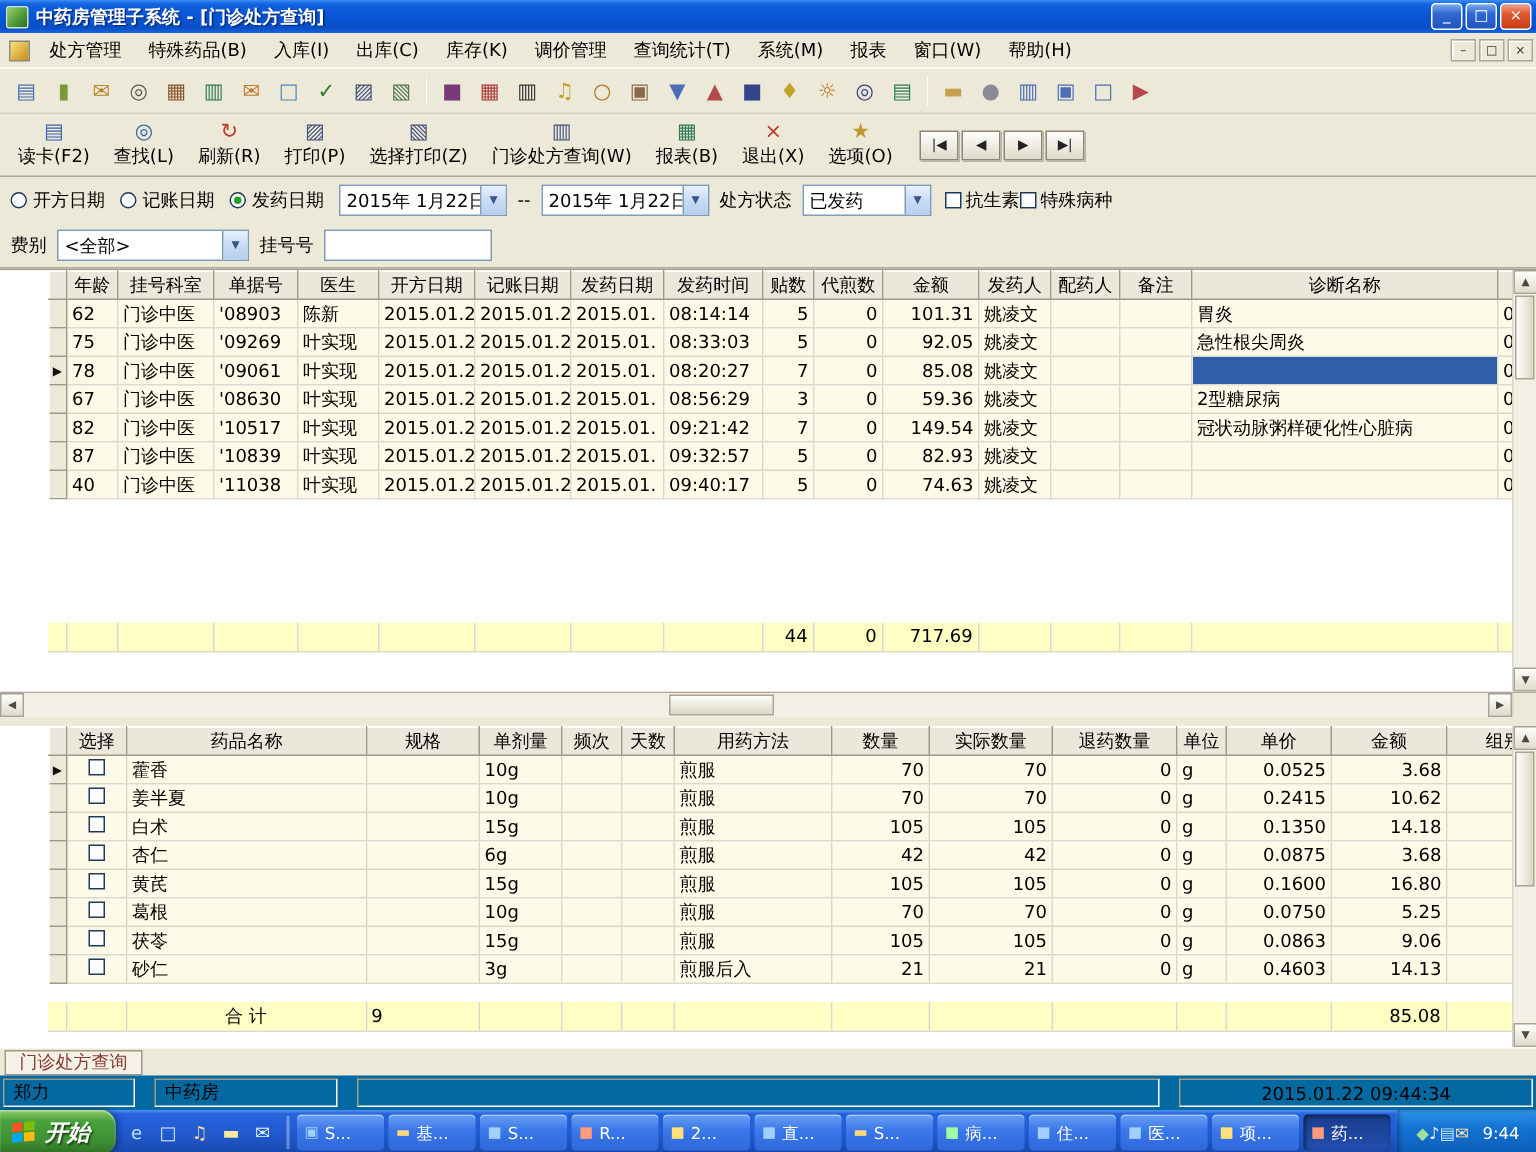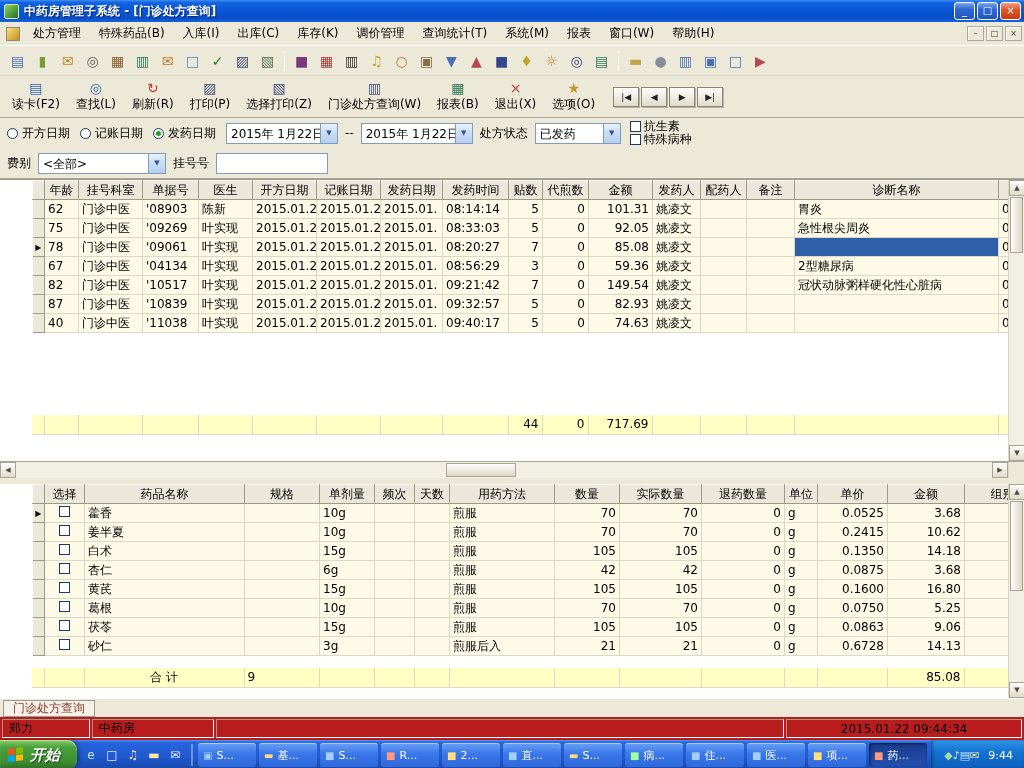--- a/index.html
+++ b/index.html
@@ -39,21 +39,21 @@
 .filter1{flex:0 0 30px;display:flex;align-items:center;background:#ECE9D8;padding:0 7px;gap:7px;}
 .filter2{flex:0 0 31px;display:flex;align-items:center;background:#ECE9D8;padding:0 7px;gap:7px;border-bottom:1px solid #ACA899;}
 .radio-group{display:flex;align-items:center;gap:10px;margin-right:3px;}
 .radio-wrap{display:flex;align-items:center;gap:4px;}
 .radio{width:11px;height:11px;border:1px solid #1E395B;border-radius:50%;background:#fff;position:relative;display:inline-block;}
 .radio.on::after{content:"";position:absolute;left:2px;top:2px;width:5px;height:5px;border-radius:50%;background:#21A121;}
 .combo{display:inline-flex;align-items:flex-end;height:21px;border:1px solid #7F9DB9;background:#fff;}
 .combo .cval{flex:1;padding:0 4px;white-space:nowrap;overflow:hidden;}
 .combo .cbtn{width:17px;height:100%;border-left:1px solid #7F9DB9;background:linear-gradient(#E9F1FD,#CBDDF5 45%,#B6CEF0);display:flex;align-items:center;justify-content:center;font-size:7px;color:#35548B;}
 .combo.date{width:112px;}.combo.status{width:86px;}.combo.fee{width:128px;}
-.cb-stack{display:flex;flex-direction:column;justify-content:center;line-height:13px;margin-left:2px;}
+.cb-stack{display:flex;flex-direction:row;justify-content:center;line-height:13px;margin-left:2px;}
 .ckrow{display:flex;align-items:center;gap:3px;}
 .ckbox{width:11px;height:11px;border:1px solid #1E395B;background:#fff;display:inline-block;}
 .textinput{width:112px;height:21px;border:1px solid #7F9DB9;background:#fff;padding:0 3px;font:inherit;}
 
 
 .region{position:relative;background:#fff;}
 .main-region{flex:0 0 282px;border-top:1px solid #9D9A88;}
 .detail-region{flex:0 0 214px;}
 .grid-cols{width:1008px;margin-left:32px;}
 table.grid{border-collapse:collapse;table-layout:fixed;width:1008px;}
@@ -79,21 +79,21 @@
 .hscroll{flex:0 0 17px;display:flex;align-items:stretch;background:#F2F0E4;border-top:1px solid #ACA899;}
 .hscroll .sbbtn{height:100%;}
 .hs-track{flex:1;position:relative;}
 .hthumb{position:absolute;top:1px;bottom:1px;left:430px;width:70px;background:linear-gradient(#FDFDFB,#DCD8C6);border:1px solid #A9A494;}
 .hs-corner{width:16px;background:#ECE9D8;border-left:1px solid #D9D6C8;}
 .region-gap{flex:0 0 6px;background:#ECE9D8;}
 
 
 .tabbar{flex:0 0 19px;background:#ECE9D8;display:flex;align-items:flex-start;padding:1px 0 0 3px;border-top:1px solid #FFF;}
 .doctab{border:1px solid #9D9A88;background:#F4F2E8;padding:0 9px;height:17px;line-height:15px;color:#8B3A2E;}
-.statusbar{flex:0 0 22px;display:flex;align-items:stretch;background:#b91c1c;padding:2px 2px;gap:2px;}
+.statusbar{flex:0 0 22px;display:flex;align-items:stretch;background:#0369a1;padding:2px 2px;gap:13px;}
 .spanel{border:1px solid;border-color:#9D9A88 #FFF #FFF #9D9A88;padding:0 6px;display:flex;align-items:center;white-space:nowrap;overflow:hidden;}
 .spanel.user{width:88px;}
 .spanel.dept{width:122px;}
 .spanel.mid{flex:1;}
 .spanel.time{width:236px;justify-content:center;}
 
 
 .taskbar{flex:0 0 30px;display:flex;align-items:stretch;background:linear-gradient(180deg,#4F91F2 0%,#2663DC 9%,#2159CF 55%,#1747A8 100%);}
 .startbtn{display:flex;align-items:center;gap:5px;padding:0 17px 0 8px;border-radius:0 10px 10px 0;background:linear-gradient(180deg,#8CCB68 0%,#48A23C 25%,#3E8F33 70%,#2E6B24 100%);box-shadow:inset 0 1px 1px #B7E2A2,2px 0 4px rgba(0,0,0,.35);color:#fff;font-weight:bold;font-style:italic;font-size:15px;text-shadow:1px 1px 1px #1E4A16;}
 .winflag{width:17px;height:15px;display:grid;grid-template-columns:7px 7px;grid-template-rows:6px 6px;gap:1px;transform:skewY(-6deg);}
@@ -437,21 +437,21 @@
               <td>姚凌文</td>
               <td></td>
               <td></td>
               <td class="selected"></td>
               <td>08:</td>
             </tr>
             <tr class="row">
               <td class="selcell"></td>
               <td>67</td>
               <td>门诊中医</td>
-              <td>'04134</td>
+              <td>'08630</td>
               <td>叶实现</td>
               <td>2015.01.2</td>
               <td>2015.01.2</td>
               <td>2015.01.</td>
               <td>08:56:29</td>
               <td class="num">3</td>
               <td class="num">0</td>
               <td class="num">59.36</td>
               <td>姚凌文</td>
               <td></td>
@@ -746,21 +746,21 @@
               <td>砂仁</td>
               <td></td>
               <td>3g</td>
               <td></td>
               <td></td>
               <td>煎服后入</td>
               <td class="num">21</td>
               <td class="num">21</td>
               <td class="num">0</td>
               <td>g</td>
-              <td class="num">0.6728</td>
+              <td class="num">0.4603</td>
               <td class="num">14.13</td>
               <td></td>
             </tr>
           </tbody>
         </table>
       <div class="grid-filler detail-filler"></div>
       <table id="detail-totals" class="grid totals">
           <colgroup>
             <col style="width: 12px;">
             <col style="width: 40px;">

